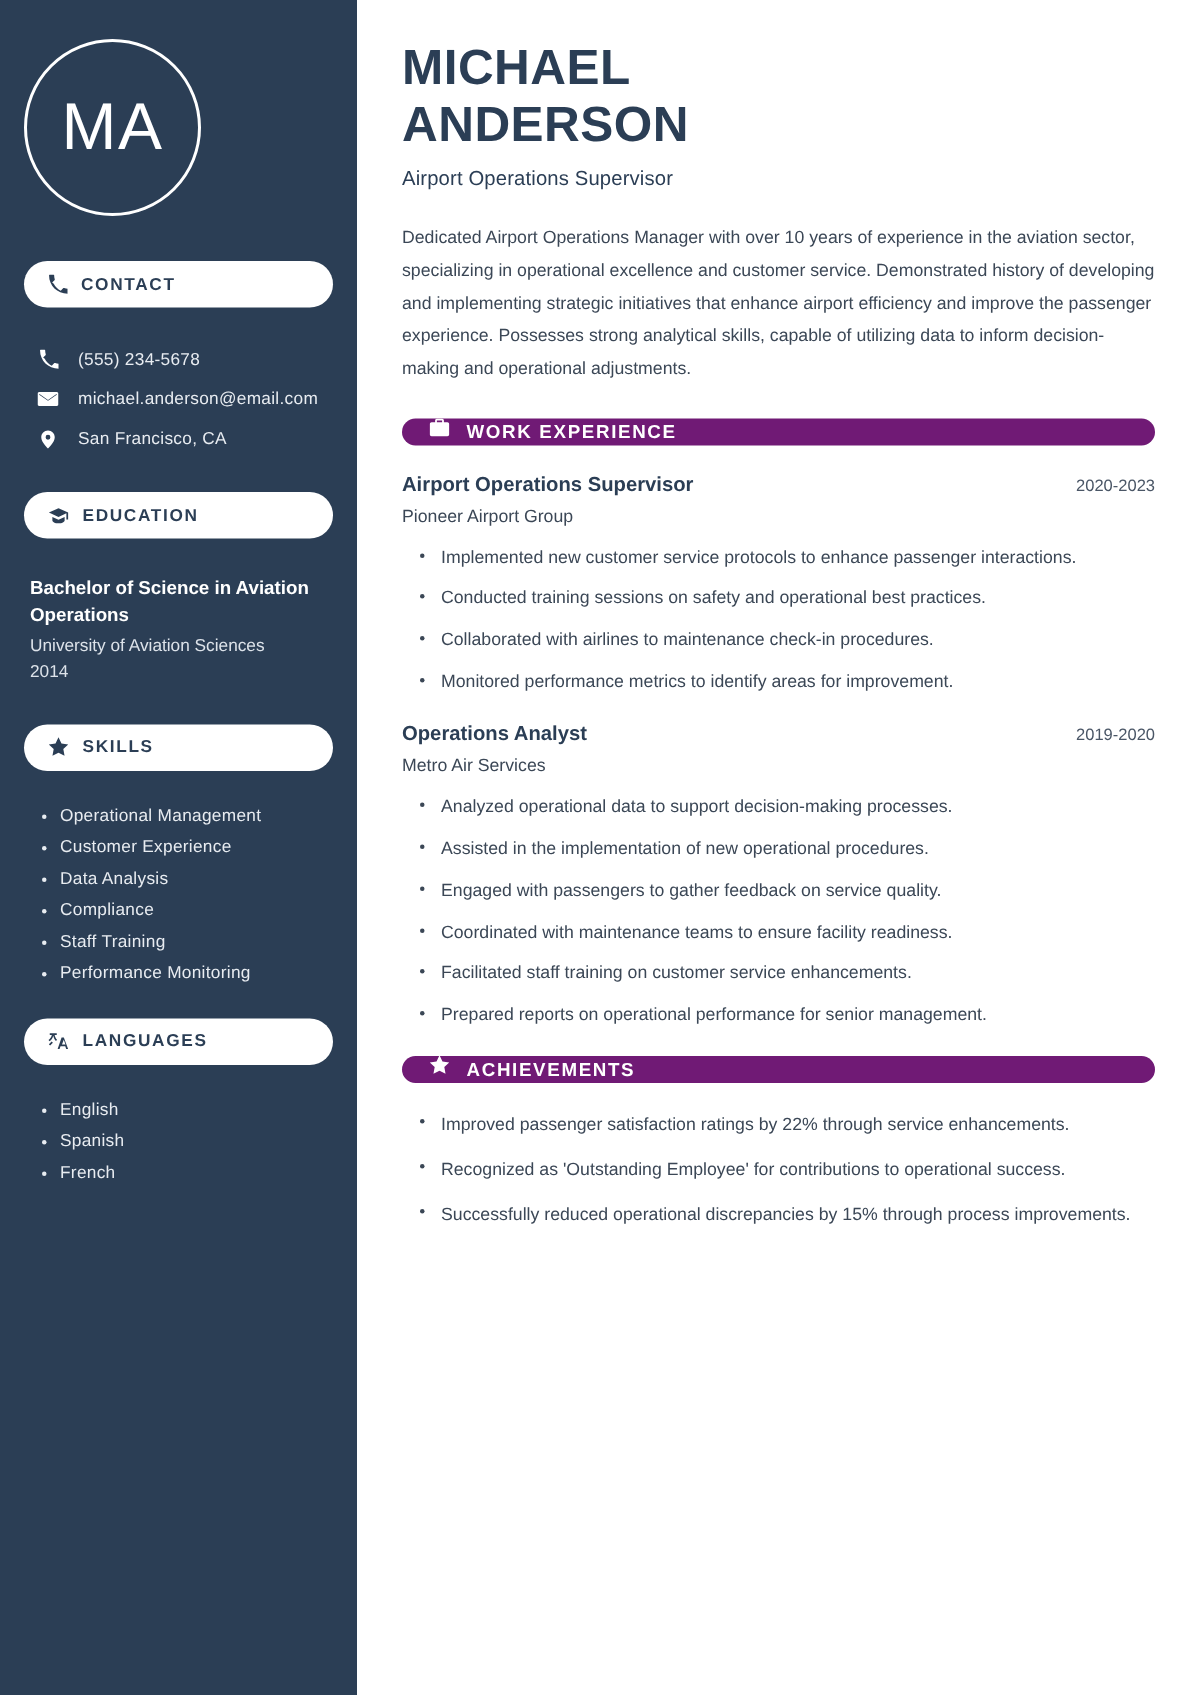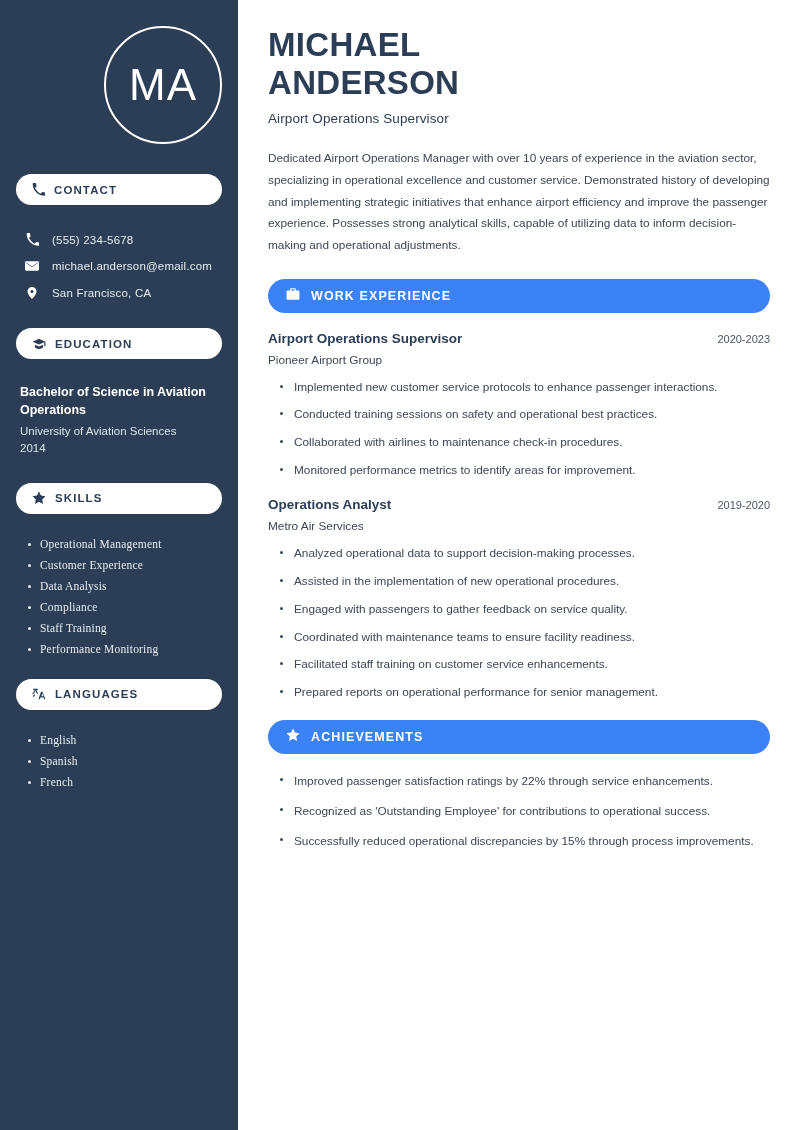--- a/index.html
+++ b/index.html
@@ -22,21 +22,21 @@
   .sidebar {
     width: 238px;
     min-width: 238px;
     background: #2b3e55;
     color: #ffffff;
     padding: 0 16px;
     position: relative;
   }
   .avatar-wrap {
     display: flex;
-    justify-content: flex-end;
+    justify-content: flex-start;
     margin-top: 26px;
     margin-bottom: 30px;
   }
   .avatar {
     width: 118px;
     height: 118px;
     border-radius: 50%;
     border: 2px solid #ffffff;
     display: flex;
     align-items: center;
@@ -98,21 +98,21 @@
     font-size: 11.5px;
     color: #dde3ea;
     line-height: 1.45;
   }
   .edu-year {
     font-size: 11.5px;
     color: #dde3ea;
     line-height: 1.45;
   }
 
-  .bullet-list { list-style: none; padding-left: 12px; margin-bottom: 24px; font-family: Liberation Serif, serif; }
+  .bullet-list { list-style: none; padding-left: 12px; margin-bottom: 24px; }
   .bullet-list li {
     position: relative;
     font-size: 11.5px;
     color: #e8ecf1;
     padding-left: 12px;
     margin-bottom: 9px;
     letter-spacing: .2px;
   }
   .bullet-list li::before {
     content: "";
@@ -147,23 +147,23 @@
   }
   .summary {
     font-size: 11.8px;
     line-height: 1.84;
     color: #3b4756;
     margin-bottom: 22px;
     text-align: left;
   }
 
   .section-bar {
-    background: #3b82f6;
+    background: #701a75;
     border-radius: 17px;
-    height: 34px;
+    height: 18px;
     display: flex;
     align-items: center;
     gap: 11px;
     padding: 0 18px;
     margin-bottom: 18px;
   }
   .section-bar .sb-label {
     color: #ffffff;
     font-size: 12.5px;
     font-weight: bold;

